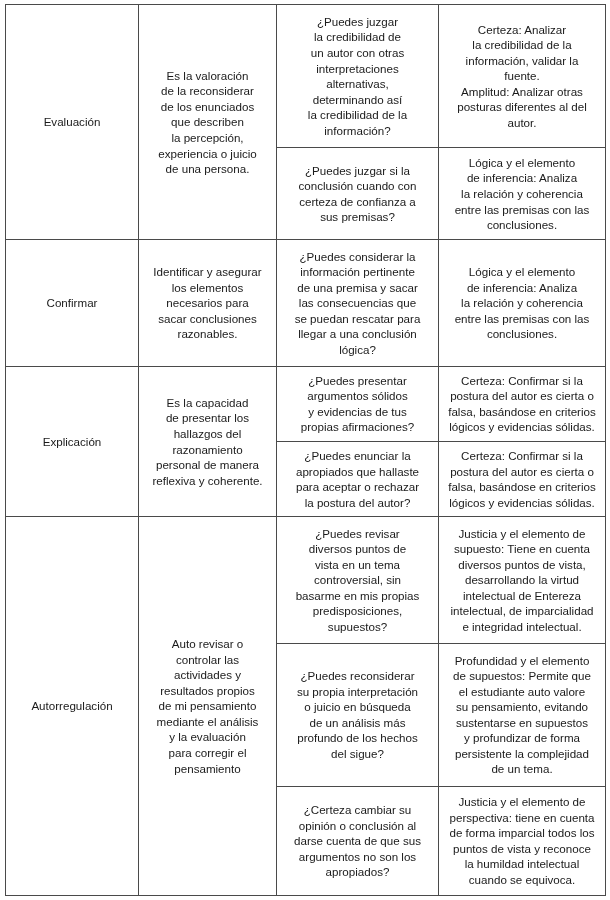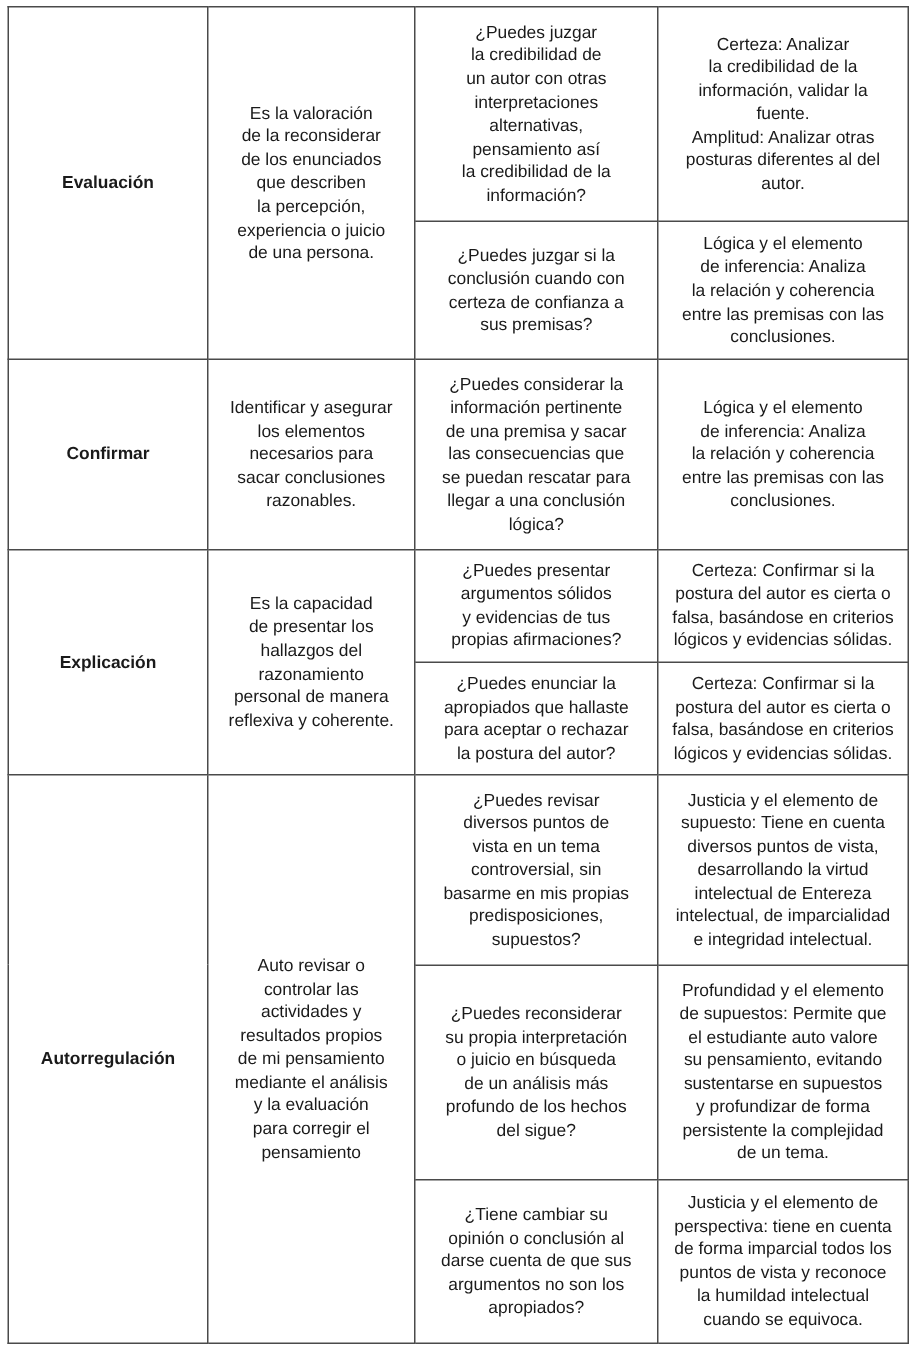--- a/index.html
+++ b/index.html
@@ -41,21 +41,20 @@
   }
 
   
   col.c-skill   { width: 133px; }
   col.c-def     { width: 138px; }
   col.c-quest   { width: 162px; }
   col.c-std     { width: 167px; }
 
   td.skill-cell {
     font-size: 12px;
-    font-weight: bold;
   }
   td.def-cell {
     font-size: 11.8px;
   }
   td.quest-cell { }
   td.std-cell { }
 
   .cell-text {
     display: block;
     white-space: pre-line;
@@ -86,21 +85,21 @@
 la percepción,
 experiencia o juicio
 de una persona.</span>
         </td>
         <td class="quest-cell">
           <span class="cell-text">¿Puedes juzgar
 la credibilidad de
 un autor con otras
 interpretaciones
 alternativas,
-pensamiento así
+determinando así
 la credibilidad de la
 información?</span>
         </td>
         <td class="std-cell">
           <span class="cell-text">Certeza: Analizar
 la credibilidad de la
 información, validar la
 fuente.
 Amplitud: Analizar otras
 posturas diferentes al del
@@ -241,21 +240,21 @@
 el estudiante auto valore
 su pensamiento, evitando
 sustentarse en supuestos
 y profundizar de forma
 persistente la complejidad
 de un tema.</span>
         </td>
       </tr>
       <tr>
         <td class="quest-cell">
-          <span class="cell-text">¿Tiene cambiar su
+          <span class="cell-text">¿Certeza cambiar su
 opinión o conclusión al
 darse cuenta de que sus
 argumentos no son los
 apropiados?</span>
         </td>
         <td class="std-cell">
           <span class="cell-text">Justicia y el elemento de
 perspectiva: tiene en cuenta
 de forma imparcial todos los
 puntos de vista y reconoce

